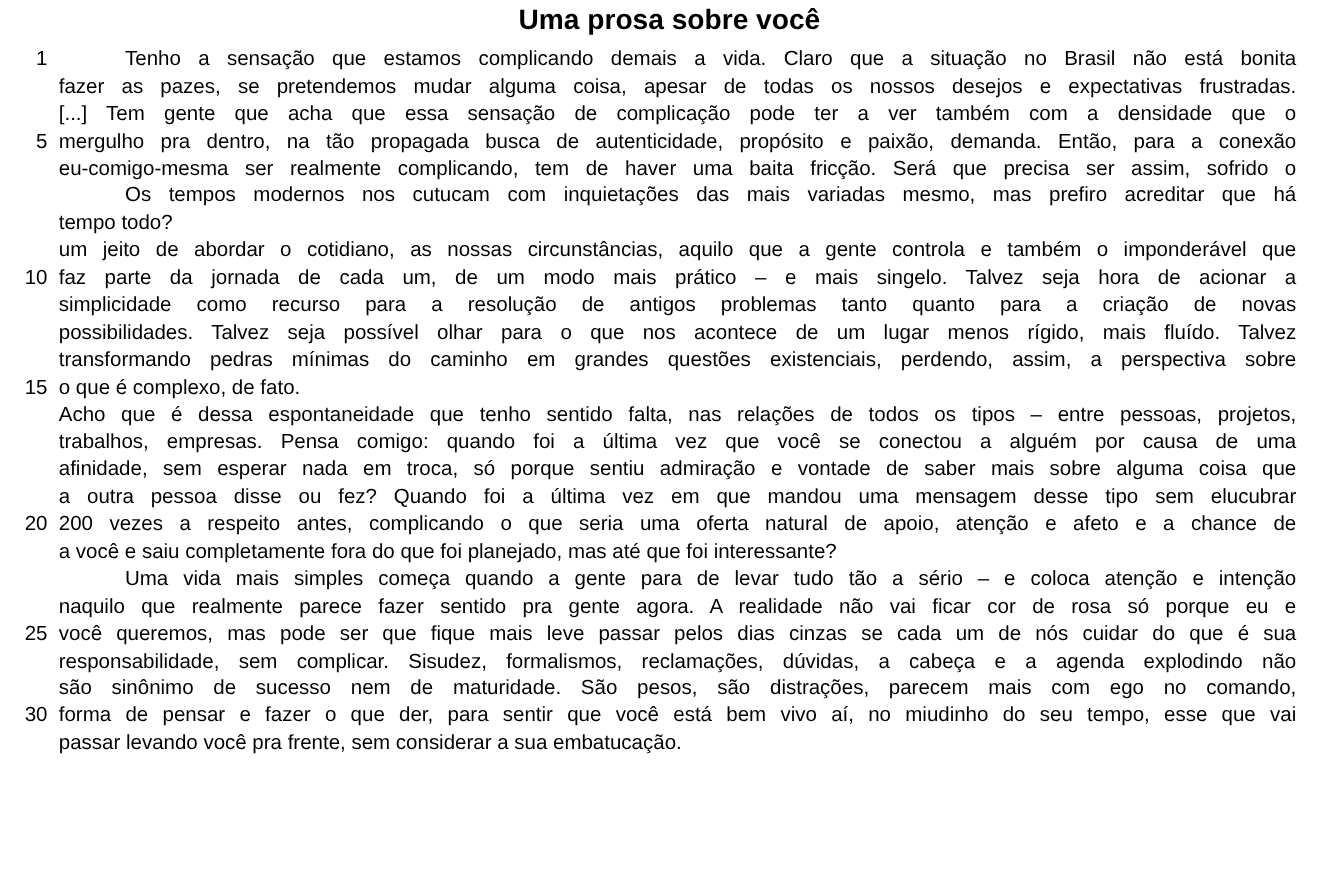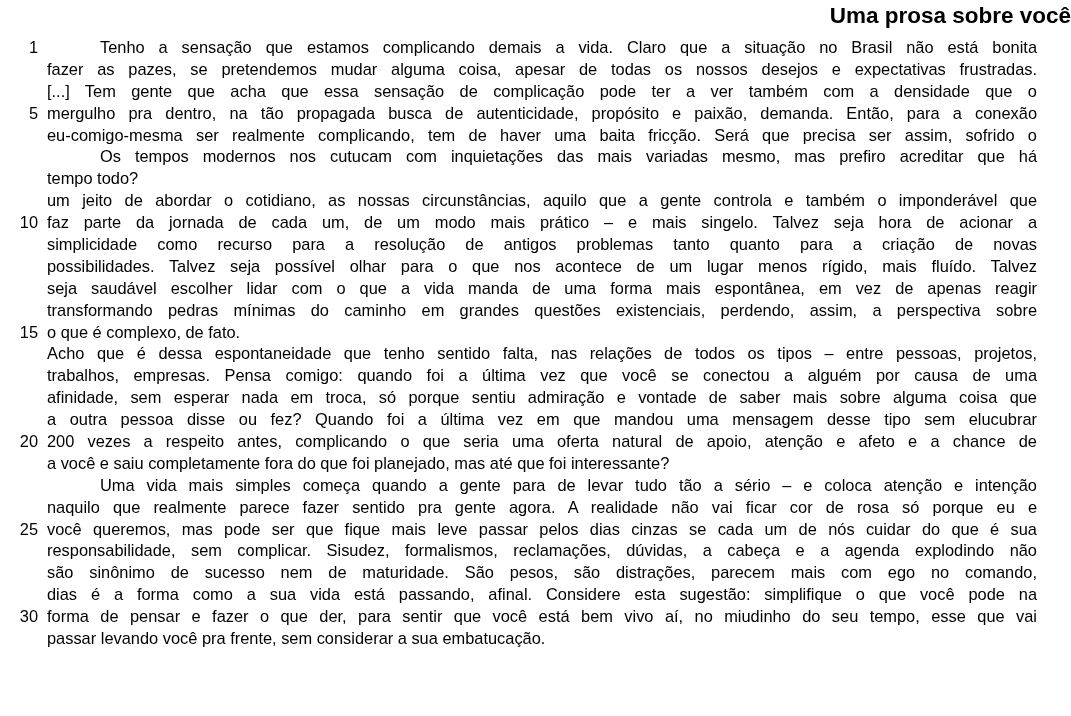--- a/index.html
+++ b/index.html
@@ -2,21 +2,21 @@
 <html><head>
   <meta charset="utf-8">
   <style>
     html, body { margin: 0; padding: 0; background: #ffffff; }
     body {
       width: 1071px; height: 716px; overflow: hidden; position: relative;
       font-family: "Liberation Sans", sans-serif; color: #000000;
     }
     .title {
       position: absolute; left: 0; top: 2px; width: 1071px;
-      text-align: right; font-weight: bold; font-size: 22.5px; line-height: 28px;
+      text-align: center; font-weight: bold; font-size: 22.5px; line-height: 28px;
     }
     .body {
       position: absolute; left: 0; top: 37px; width: 1071px;
     }
     .line {
       position: relative; height: 21.9px; line-height: 21.9px; font-size: 16.4px;
       white-space: nowrap;
     }
     .num {
       position: absolute; left: 0; width: 38px; text-align: right;
@@ -73,24 +73,20 @@
     <div class="line">
       <span class="num"></span>
       <span class="txt">simplicidade como recurso para a resolução de antigos problemas tanto quanto para a criação de novas</span>
     </div>
     <div class="line">
       <span class="num"></span>
       <span class="txt">possibilidades. Talvez seja possível olhar para o que nos acontece de um lugar menos rígido, mais fluído. Talvez</span>
     </div>
     <div class="line">
       <span class="num"></span>
-      <span class="txt">seja saudável escolher lidar com o que a vida manda de uma forma mais espontânea, em vez de apenas reagir</span>
-    </div>
-    <div class="line">
-      <span class="num"></span>
       <span class="txt">transformando pedras mínimas do caminho em grandes questões existenciais, perdendo, assim, a perspectiva sobre</span>
     </div>
     <div class="line">
       <span class="num">15</span>
       <span class="txt last">o que é complexo, de fato.</span>
     </div>
     <div class="line">
       <span class="num"></span>
       <span class="txt">Acho que é dessa espontaneidade que tenho sentido falta, nas relações de todos os tipos – entre pessoas, projetos,</span>
     </div>
@@ -128,24 +124,20 @@
     </div>
     <div class="line">
       <span class="num"></span>
       <span class="txt">responsabilidade, sem complicar. Sisudez, formalismos, reclamações, dúvidas, a cabeça e a agenda explodindo não</span>
     </div>
     <div class="line">
       <span class="num"></span>
       <span class="txt">são sinônimo de sucesso nem de maturidade. São pesos, são distrações, parecem mais com ego no comando,</span>
     </div>
     <div class="line">
-      <span class="num"></span>
-      <span class="txt">dias é a forma como a sua vida está passando, afinal. Considere esta sugestão: simplifique o que você pode na</span>
-    </div>
-    <div class="line">
       <span class="num">30</span>
       <span class="txt">forma de pensar e fazer o que der, para sentir que você está bem vivo aí, no miudinho do seu tempo, esse que vai</span>
     </div>
     <div class="line">
       <span class="num"></span>
       <span class="txt last">passar levando você pra frente, sem considerar a sua embatucação.</span>
     </div>
   </div>
 
 </body></html>

